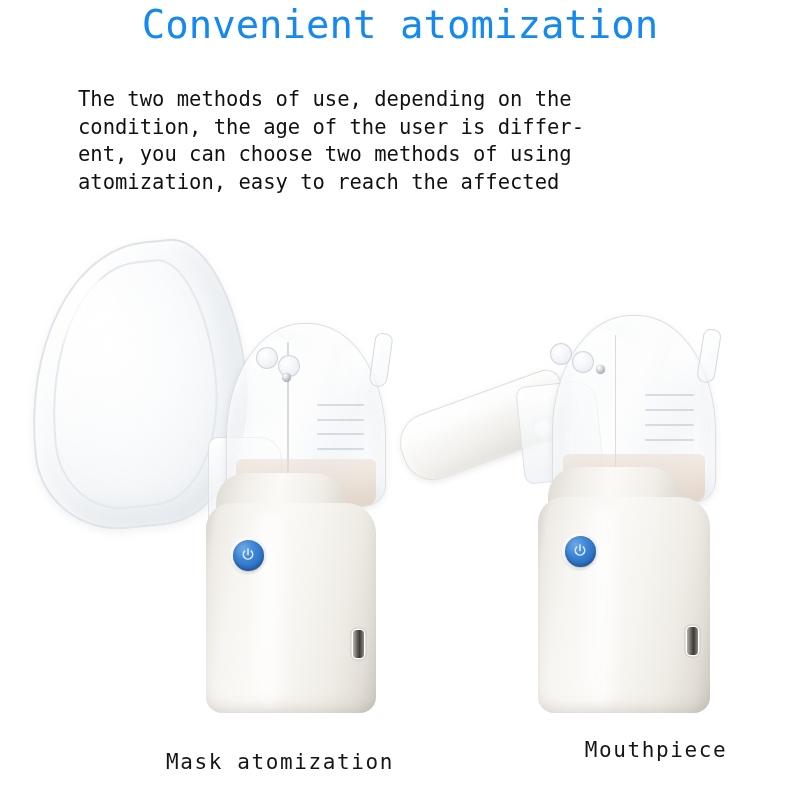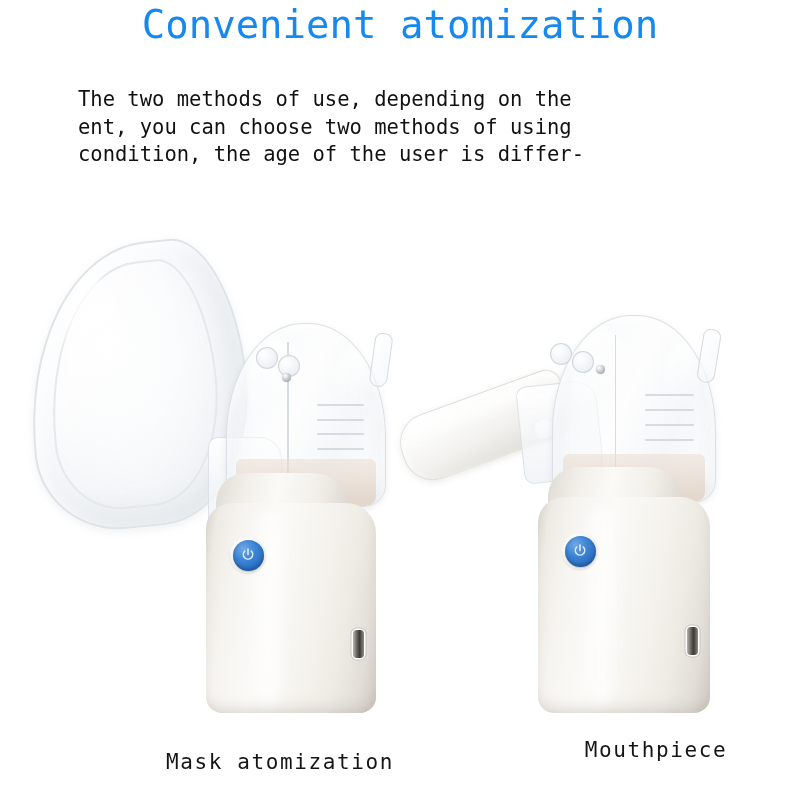--- a/index.html
+++ b/index.html
@@ -302,22 +302,23 @@
   #caption-mask  { left: 80px;  top: 748px; width: 400px; }
   #caption-mouth { left: 516px; top: 736px; width: 280px; }
 </style>
 </head>
 <body>
 
 <div class="headline">Convenient atomization</div>
 
 <div class="blurb">
   <span class="ln">The two methods of use, depending on the</span>
+  <span class="ln">condition, the age of the user is differ-</span>
   <span class="ln">ent, you can choose two methods of using</span>
-  <span class="ln">condition, the age of the user is differ-</span>
+  <span class="ln">atomization, easy to reach the affected</span>
 </div>
 
 <div class="stage">
 
   <div class="device" id="device-mask" style="left:20px; top:0px; width:380px; height:490px;">
 
     <div class="mask" style="left:8px; top:18px; width:215px; height:280px;">
       <div class="mask-rim"></div>
       <div class="mask-hi"></div>
     </div>

